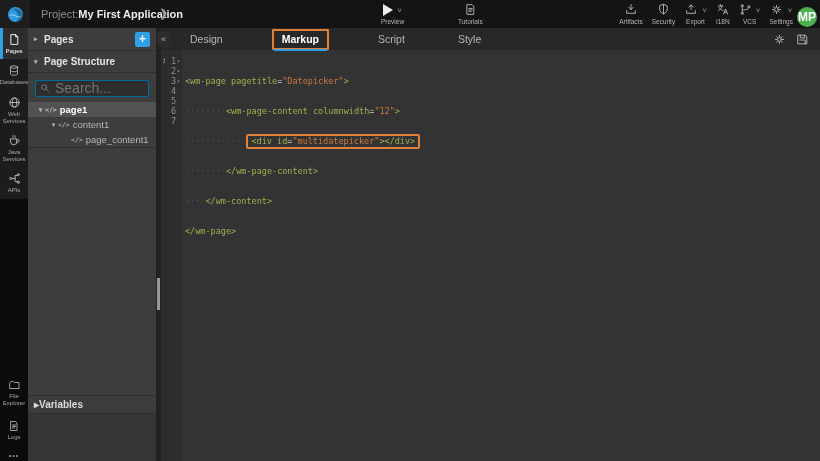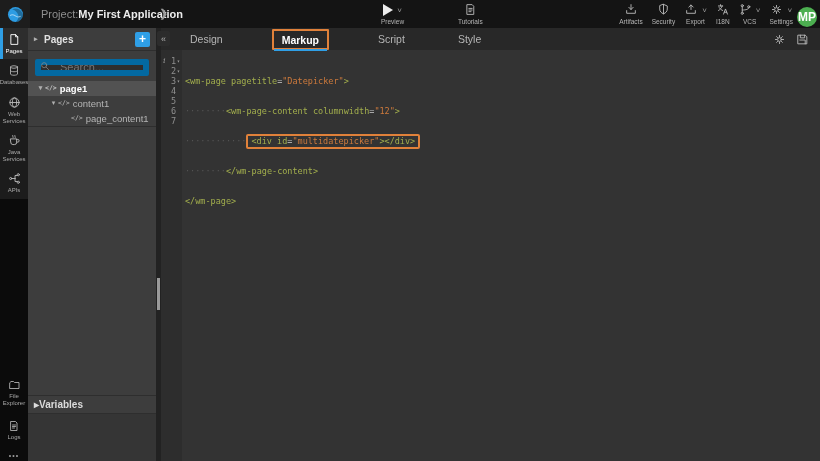--- a/index.html
+++ b/index.html
@@ -42,22 +42,22 @@
 
   
   .panel{position:absolute;left:28px;top:28px;width:128px;height:433px;background:#3d3d3d;
          display:flex;flex-direction:column;z-index:5;box-sizing:border-box;}
   .phead{height:22px;min-height:22px;display:flex;align-items:center;padding:0 6px;
          border-bottom:1px solid #2e2e2e;font-size:10px;font-weight:bold;color:#e2e2e2;}
   .phead .arr{color:#b0b0b0;font-size:7px;width:10px;}
   .plus-btn{margin-left:auto;width:15px;height:15px;background:#2f9fe6;border-radius:2px;color:#fff;
             font-size:12px;line-height:14px;text-align:center;font-weight:bold;}
   .searchwrap{position:relative;padding:6px 7px 5px 7px;}
-  .searchwrap input{width:100%;height:17px;box-sizing:border-box;background:#2e2e2e;border:6px solid #0369a1;
-            border-radius:2px;color:#9a9a9a;font-size:11px;padding:0 4px 0 19px;font-family:"Liberation Sans",sans-serif;outline:none;}
+  .searchwrap input{width:100%;height:17px;box-sizing:border-box;background:#2e2e2e;border:1px solid #0369a1;
+            border-radius:2px;color:#9a9a9a;font-size:14px;padding:0 4px 0 19px;font-family:"Liberation Sans",sans-serif;outline:none;}
   .mag{position:absolute;left:12px;top:10px;}
   .tree-row{height:15px;display:flex;align-items:center;font-size:9.5px;color:#b5b5b5;white-space:nowrap;}
   .tree-row .arr{font-size:7px;color:#b0b0b0;width:9px;text-align:center;}
   .tree-row .codeg{font-family:"DejaVu Sans Mono",monospace;font-size:6.5px;color:#c2c2c2;margin:0 3px 0 0;}
   .tree-row.sel{background:#525252;color:#fff;font-weight:bold;}
   .tree-end{border-bottom:1px solid #2e2e2e;}
   .pspacer{flex:1;}
   .vars{height:17px;min-height:17px;display:flex;align-items:center;padding:0 6px;font-size:10px;font-weight:bold;
         color:#dcdcdc;border-top:1px solid #2e2e2e;border-bottom:1px solid #2e2e2e;}
   .panel-foot{height:47px;background:#353535;}
@@ -65,21 +65,21 @@
   
   .divider{position:absolute;left:156px;top:28px;width:5px;height:433px;background:#222;z-index:6;}
   .thumb{position:absolute;left:1px;top:250px;width:3px;height:32px;background:#9a9a9a;}
   .collapse-btn{position:absolute;left:157px;top:31px;width:13px;height:15px;background:#2c2c2c;border-radius:2px;
         color:#b0b0b0;font-size:9px;display:grid;place-items:center;z-index:8;}
 
   
   .main{position:absolute;left:161px;top:28px;right:0;bottom:0;display:flex;flex-direction:column;}
   .tabbar{height:22px;min-height:22px;background:#282828;display:flex;align-items:center;padding-left:16px;gap:27px;}
   .tab{padding:0 13px;font-size:10.5px;color:#b5b5b5;line-height:22px;}
-  .anno-tab{border:2px solid #e0813a;border-radius:1px;margin:0 9px;height:17px;display:flex;align-items:flex-end;position:relative;}
+  .anno-tab{border:2px solid #e0813a;border-radius:1px;margin:0 9px;height:17px;display:flex;align-items:center;position:relative;}
   .anno-tab .tab{padding:0 8px;line-height:16px;color:#fff;font-weight:bold;}
   .anno-tab:after{content:"";position:absolute;left:0;right:0;bottom:-3px;height:2px;background:#2f9fe6;}
   .tabbar-icons{margin-left:auto;margin-right:11px;display:flex;gap:10px;align-items:center;}
 
   .editor{flex:1;background:#333;display:flex;font-family:"DejaVu Sans Mono",monospace;font-size:8.5px;line-height:10px;}
   .gutter{width:21px;background:#2d2d2d;color:#8f8f8f;padding-top:6px;}
   .grow{display:flex;justify-content:flex-end;align-items:center;height:10px;position:relative;padding-right:1px;}
   .grow .info{position:absolute;left:2px;top:0;font-family:"DejaVu Serif",serif;font-style:italic;font-size:8px;color:#9a9a9a;}
   .grow .fold{width:5px;font-size:5.5px;color:#9a9a9a;text-align:center;}
   .code{padding:6px 0 0 3px;white-space:pre;}
@@ -261,20 +261,24 @@
       <div style="height:14px;"></div>
     </div>
   </div>
 
   <div class="panel">
     <div class="phead">
       <span class="arr">▸</span>
       <span>Pages</span>
       <span class="plus-btn">+</span>
     </div>
+    <div class="phead" style="height:21px;min-height:21px;">
+      <span class="arr">▾</span>
+      <span>Page Structure</span>
+    </div>
     <div class="searchwrap">
       <svg class="ic mag" width="10" height="10" viewBox="0 0 24 24" style="stroke:#8f8f8f;">
         <circle cx="10" cy="10" r="6"></circle>
           <path d="M15 15l5.5 5.5"></path>
       </svg>
       <input type="text" placeholder="Search..." style="">
     </div>
     <div class="tree-row sel" style="padding-left:8px;">
       <span class="arr">▾</span>
       <span class="codeg">&lt;/&gt;</span>
@@ -353,18 +357,19 @@
         <div class="grow">
           <span>7</span>
             <span class="fold"></span>
         </div>
       </div>
       <div class="code">
         <div class="cl"><span class="tg">&lt;wm-page </span><span class="at">pagetitle</span><span class="eq">=</span><span class="st">"Datepicker"</span><span class="tg">&gt;</span></div>
         <div class="cl"><span class="ws">········</span><span class="tg">&lt;wm-page-content </span><span class="at">columnwidth</span><span class="eq">=</span><span class="st">"12"</span><span class="tg">&gt;</span></div>
         <div class="cl"><span class="ws">············</span><span class="codebox"><span class="tg">&lt;div </span><span class="at">id</span><span class="eq">=</span><span class="st">"multidatepicker"</span><span class="tg">&gt;&lt;/div&gt;</span></span></div>
         <div class="cl"><span class="ws">········</span><span class="tg">&lt;/wm-page-content&gt;</span></div>
+        <div class="cl"><span class="ws">····</span><span class="tg">&lt;/wm-content&gt;</span></div>
         <div class="cl"><span class="tg">&lt;/wm-page&gt;</span></div>
       </div>
     </div>
   </div>
 
 </div>
 
 </body></html>

